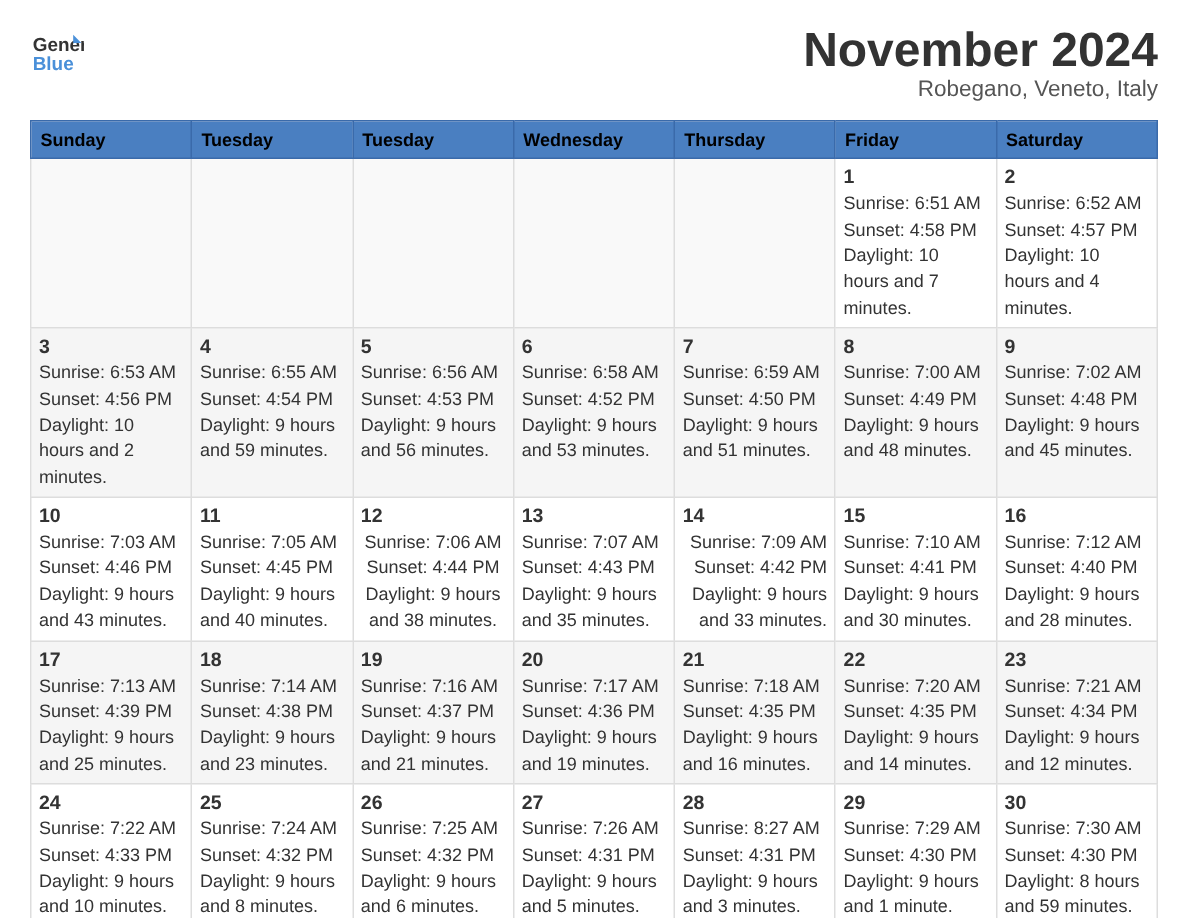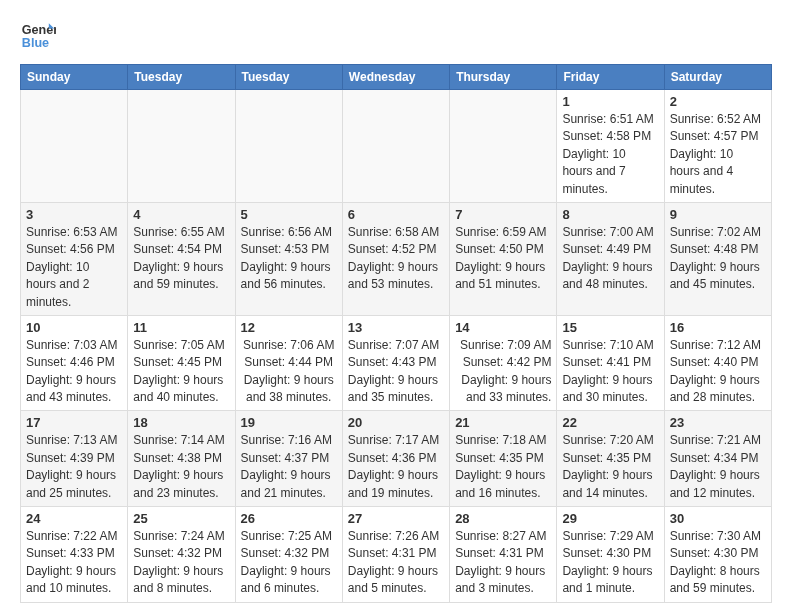--- a/index.html
+++ b/index.html
@@ -42,21 +42,21 @@
       font-size: 15px;
       color: #555;
     }
     table {
       width: 100%;
       border-collapse: collapse;
       table-layout: fixed;
     }
     th {
       background-color: #4a7fc1;
-      color: #ffffff;
+      color: #000000;
       text-align: left;
       padding: 5px 6px;
       font-size: 12px;
       font-weight: bold;
       border: 1px solid #3a6aaa;
     }
     td {
       vertical-align: top;
       padding: 4px 5px;
       font-size: 10px;
@@ -87,20 +87,24 @@
 <body>
 
 <div class="page">
   <div class="header">
     <div class="logo">
       <svg class="logo-icon" viewBox="0 0 40 40">
         <text x="2" y="20" font-size="14" font-weight="bold" fill="#333" font-family="Arial">General</text>
         <text x="2" y="34" font-size="14" font-weight="bold" fill="#4a90d9" font-family="Arial">Blue</text>
         <polygon points="32,8 38,14 32,14" fill="#4a90d9"></polygon>
       </svg>
+    </div>
+    <div class="title-area">
+      <div class="month-title">November 2024</div>
+      <div class="subtitle">Robegano, Veneto, Italy</div>
     </div>
   </div>
 
   <table>
     <thead>
       <tr>
         <th>Sunday</th>
         <th>Tuesday</th>
         <th>Tuesday</th>
         <th>Wednesday</th>

